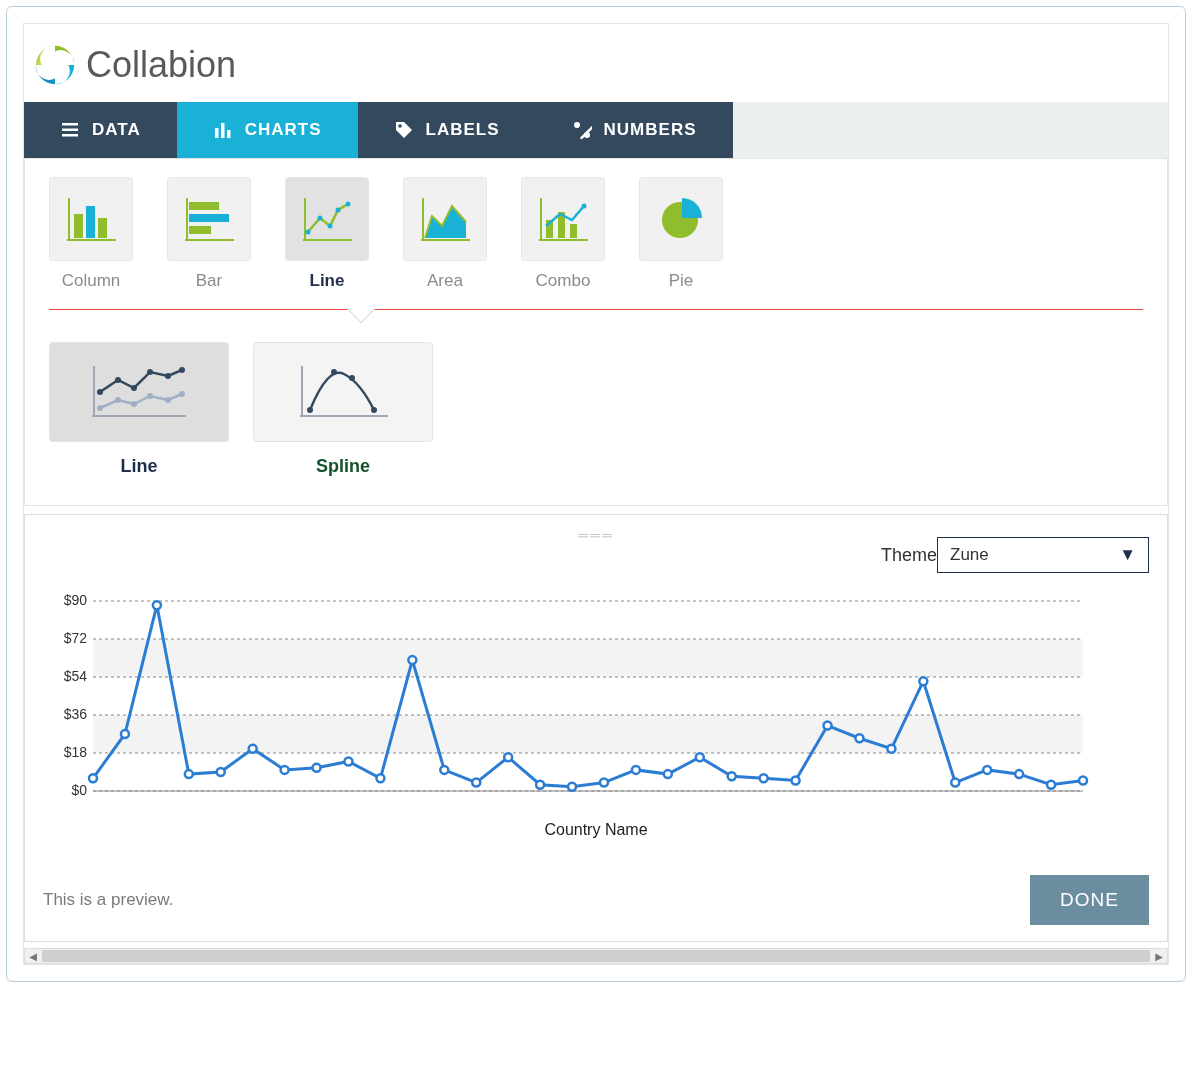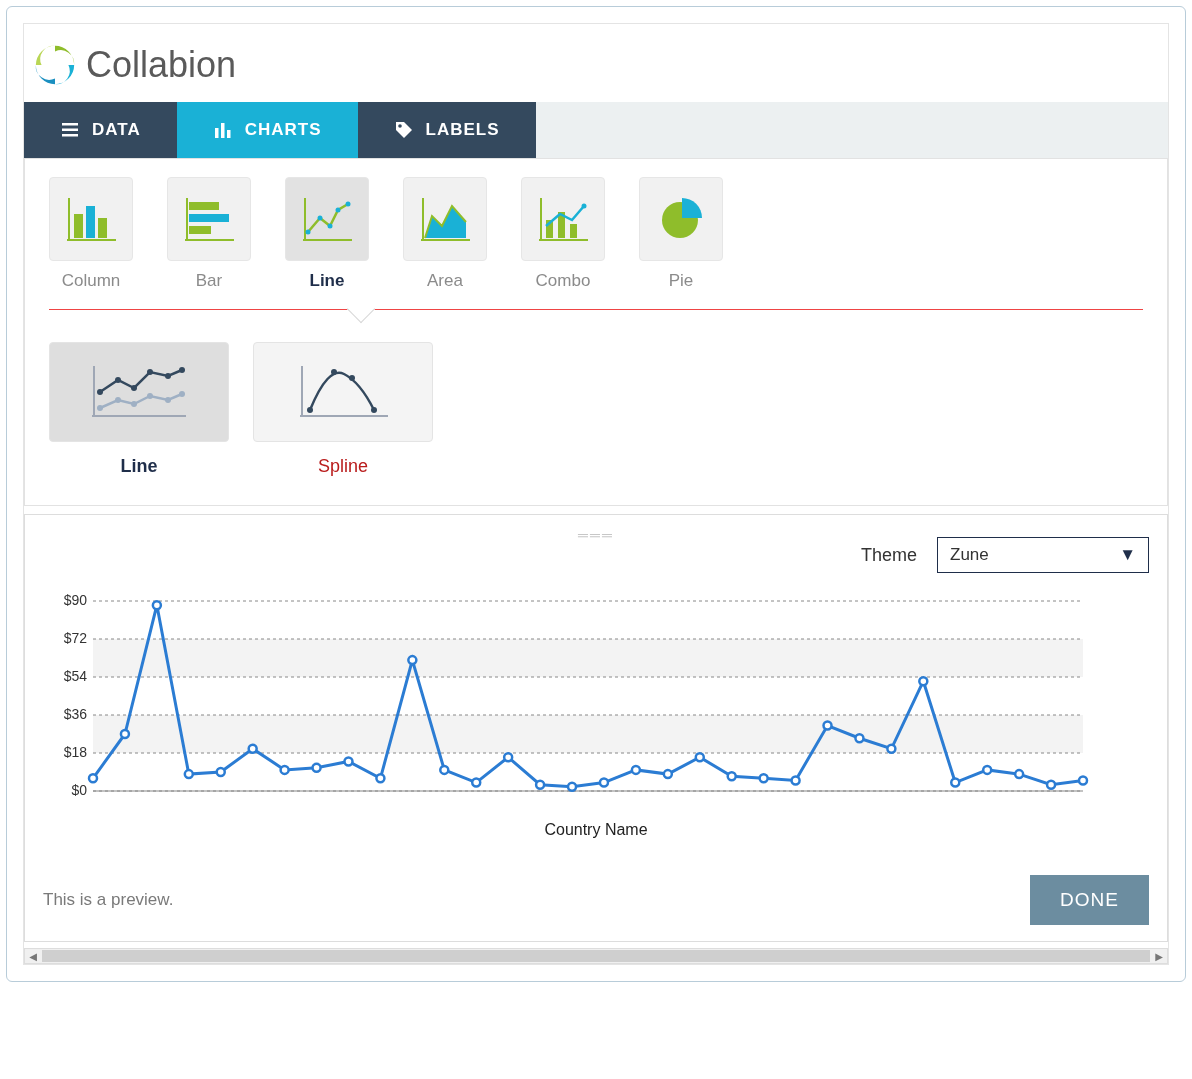--- a/index.html
+++ b/index.html
@@ -20,25 +20,25 @@
 .type-item { text-align: center; cursor: pointer; padding-bottom: 18px; }
 .type-icon { width: 84px; height: 84px; background: #f1f1f1; border: 1px solid #e6e6e6; border-radius: 4px; display: flex; align-items: center; justify-content: center; margin-bottom: 10px; }
 .type-item.active .type-icon { background: #e2e2e2; }
 .type-label { color: #8b8b8b; font-size: 17px; }
 .type-item.active .type-label { color: #1f2e4a; font-weight: 600; }
 .notch { position: absolute; left: 302px; bottom: -10px; width: 20px; height: 20px; background: #fff; border-left: 1px solid #d7d7d7; border-bottom: 1px solid #d7d7d7; transform: rotate(-45deg); }
 .subtype-row { display: flex; gap: 24px; padding-top: 32px; }
 .sub-item { text-align: center; cursor: pointer; }
 .sub-icon { width: 180px; height: 100px; background: #f4f4f4; border: 1px solid #e4e4e4; border-radius: 4px; display: flex; align-items: center; justify-content: center; margin-bottom: 14px; }
 .sub-item.active .sub-icon { background: #dedede; }
-.sub-label { color: #b91c1c; font-size: 18px; }
+.sub-label { color: #14532d; font-size: 18px; font-weight: bold; }
 .sub-item.active .sub-label { color: #1f2e4a; font-weight: 600; }
 .preview-panel { border: 1px solid #ddd; padding: 12px 18px 16px 18px; margin: 0 0 0 0; position: relative; }
 .drag-handle { text-align: center; color: #c7c7c7; letter-spacing: 2px; font-size: 14px; cursor: row-resize; }
-.theme-row { display: flex; justify-content: flex-end; align-items: center; gap: 20px; margin-top: -6px; }
+.theme-row { display: flex; justify-content: flex-end; align-items: center; gap: 0; margin-top: -6px; }
 .theme-label { color: #333; font-size: 18px; }
 .theme-select { width: 212px; height: 36px; border: 1px solid #1f2e4a; padding: 0 12px; font-size: 17px; color: #333; display: flex; align-items: center; justify-content: space-between; cursor: pointer; background: #fff; }
 .theme-select .caret { color: #1f2e4a; }
 .chart-wrap { margin-top: 18px; }
 .x-axis-label { text-align: center; font-size: 16px; color: #222; margin-top: 6px; }
 .footer-row { display: flex; justify-content: space-between; align-items: center; margin-top: 36px; }
 .preview-text { color: #7a7a7a; font-size: 17px; }
 .done-btn { background: #6c8da0; color: #fff; font-size: 19px; font-weight: 500; letter-spacing: 1px; padding: 14px 30px; border: none; cursor: pointer; }
 .scroll-track { height: 16px; background: #f0f0f0; border: 1px solid #ddd; display: flex; align-items: center; margin-top: 6px; }
 .scroll-arrow { width: 16px; text-align: center; color: #777; font-size: 10px; cursor: pointer; }
@@ -76,20 +76,28 @@
             <rect x="14" y="10" width="3.5" height="8" fill="#fff"></rect>
           </svg>
         <span>CHARTS</span>
       </div>
       <div class="tab tab-dark">
         <svg viewBox="0 0 20 20">
             <path d="M2 2 L10 2 L18 10 L10 18 L2 10 Z" fill="#fff"></path>
             <circle cx="6" cy="6" r="1.8" fill="#34495e"></circle>
           </svg>
         <span>LABELS</span>
+      </div>
+      <div class="tab tab-dark">
+        <svg viewBox="0 0 20 20">
+            <circle cx="5" cy="5" r="3" fill="#fff"></circle>
+            <circle cx="15" cy="15" r="3" fill="#fff"></circle>
+            <rect x="3" y="14" width="18" height="2.5" fill="#fff" transform="rotate(-45 10 10)"></rect>
+          </svg>
+        <span>NUMBERS</span>
       </div>
       <div class="tab tab-light" style="flex:1;cursor:default"></div>
     </div>
 
     <div class="content">
       <div class="type-row">
 
         <div class="type-item">
           <div class="type-icon">
             <svg width="54" height="46" viewBox="0 0 54 46">

